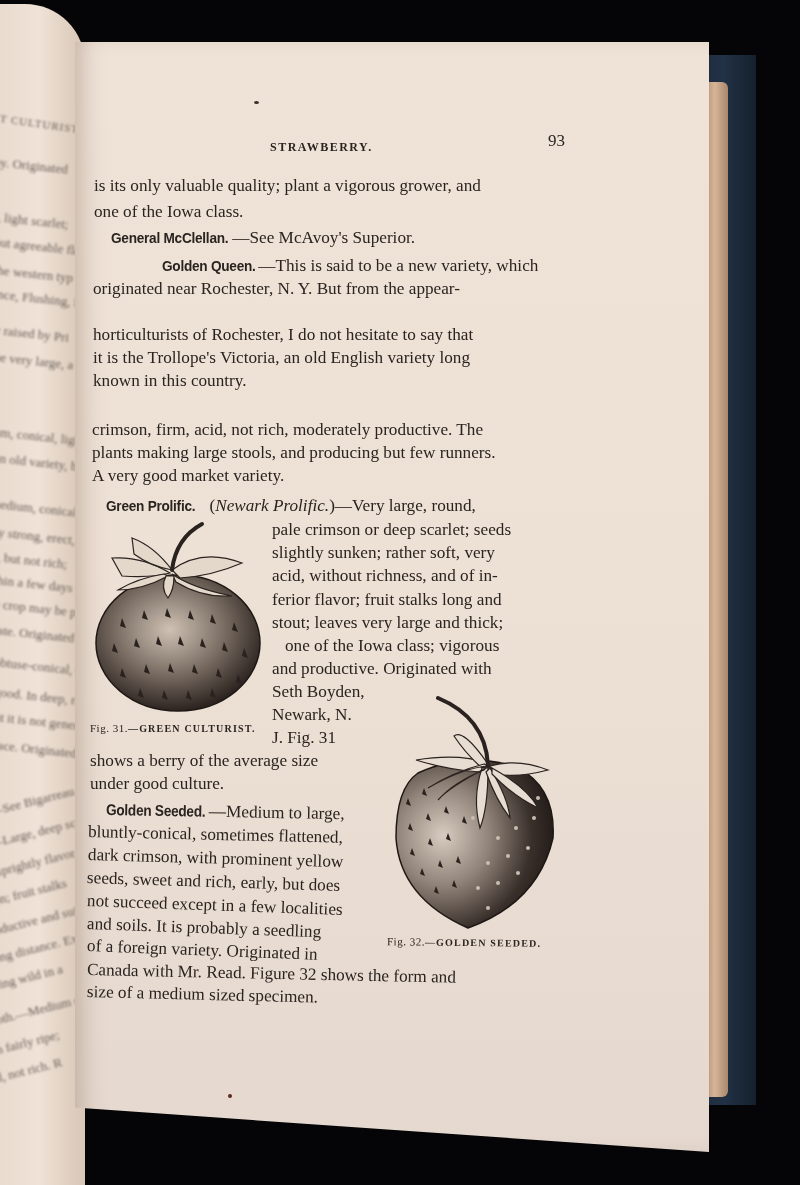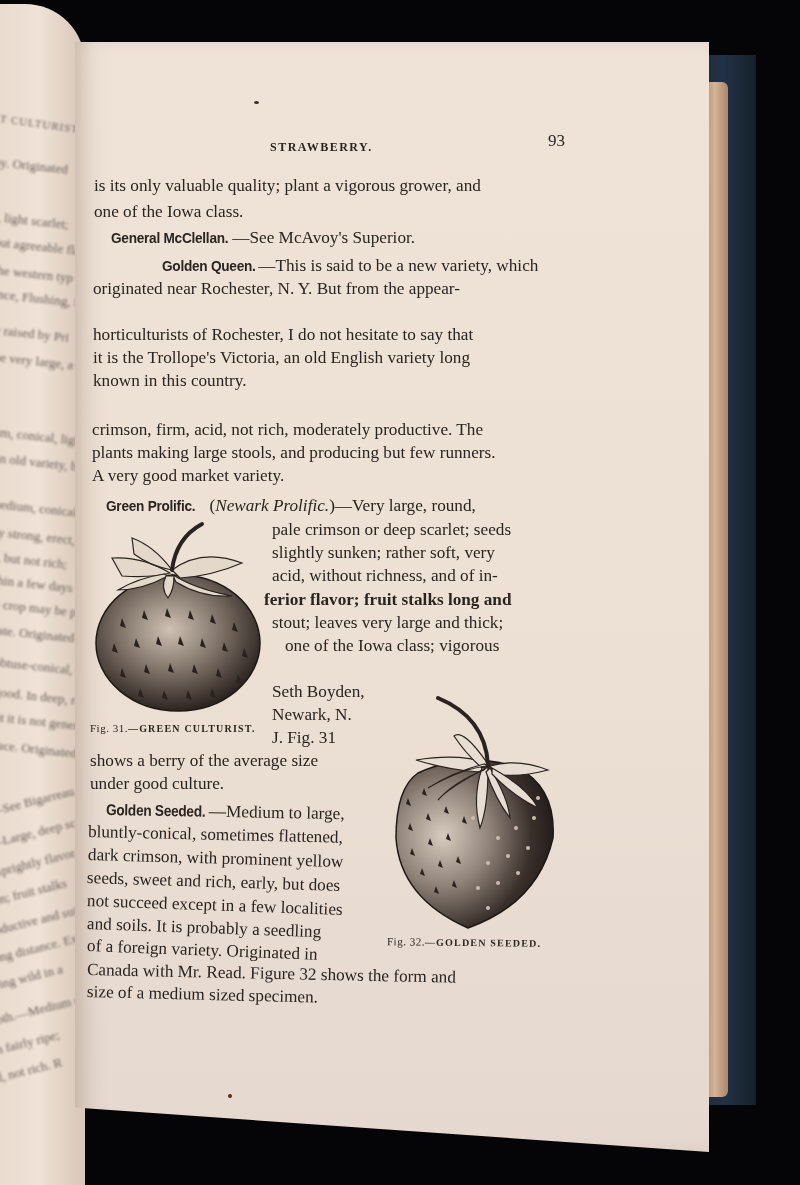--- a/index.html
+++ b/index.html
@@ -123,23 +123,24 @@
   <div class="text line" style="left:92px;top:418px;">crimson, firm, acid, not rich, moderately productive.  The</div>
   <div class="text line" style="left:92px;top:441px;">plants making large stools, and producing but few runners.</div>
   <div class="text line" style="left:92px;top:464px;">A very good market variety.</div>
 
   <div class="text line" style="left:106px;top:494px;">
     <span class="entry-name">Green Prolific.</span><span style="margin-left:2px;">(</span><span class="ital">Newark Prolific.</span><span>)</span><span>—Very large, round,</span>
   </div>
   <div class="text line" style="left:272px;top:518px;">pale crimson or deep scarlet; seeds</div>
   <div class="text line" style="left:272px;top:541px;">slightly sunken; rather soft, very</div>
   <div class="text line" style="left:272px;top:564px;">acid, without richness, and of in-</div>
-  <div class="text line" style="left:264px;top:588px;font-weight:bold;">ferior flavor; fruit stalks long and</div>
+  <div class="text line" style="left:272px;top:588px;">ferior flavor; fruit stalks long and</div>
   <div class="text line" style="left:272px;top:611px;">stout; leaves very large and thick;</div>
   <div class="text line" style="left:272px;top:634px;margin-left:13px;">one of the Iowa class; vigorous</div>
+  <div class="text line" style="left:272px;top:657px;">and productive.  Originated with</div>
   <div class="text line" style="left:272px;top:680px;">Seth Boyden,</div>
   <div class="text line" style="left:272px;top:703px;">Newark, N.</div>
   <div class="text line" style="left:272px;top:726px;font-family:Liberation Serif, serif;">J.  Fig. 31</div>
   <div class="text line" style="left:90px;top:749px;">shows a berry of the average size</div>
   <div class="text line" style="left:90px;top:772px;">under good culture.</div>
 
   <svg class="fig" style="left:92px;top:518px;" width="172" height="198" viewBox="0 0 172 198">
     <defs>
       <radialGradient id="g31" cx="45%" cy="40%" r="60%">
         <stop offset="0%" stop-color="#cfc2b4"></stop>

